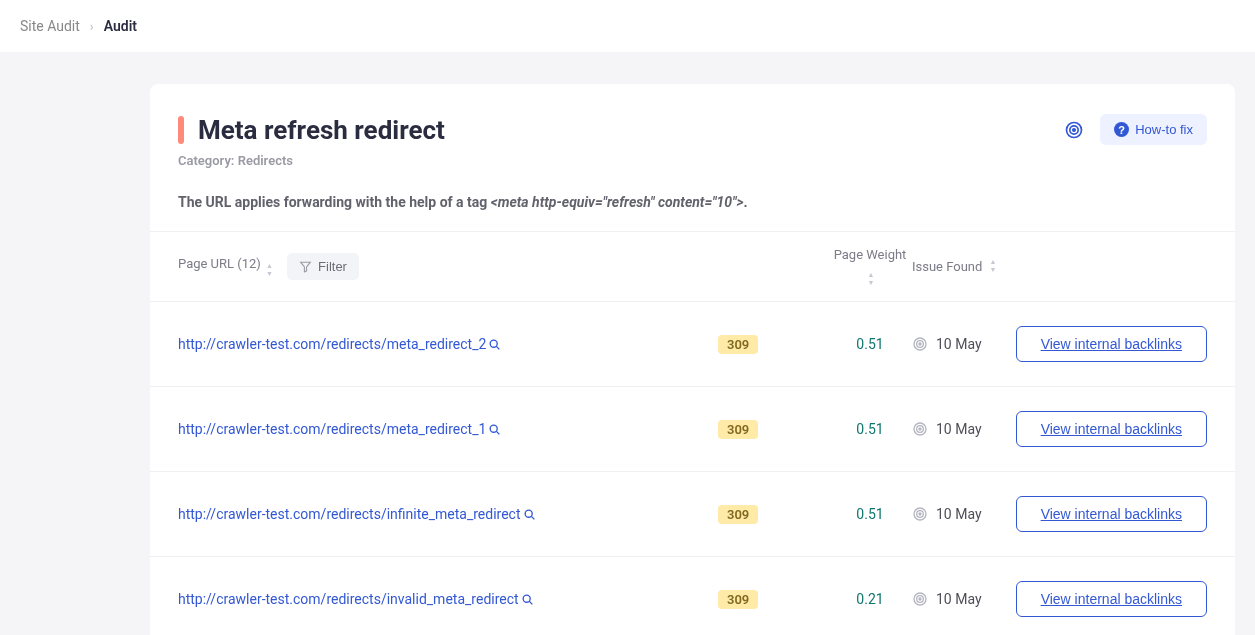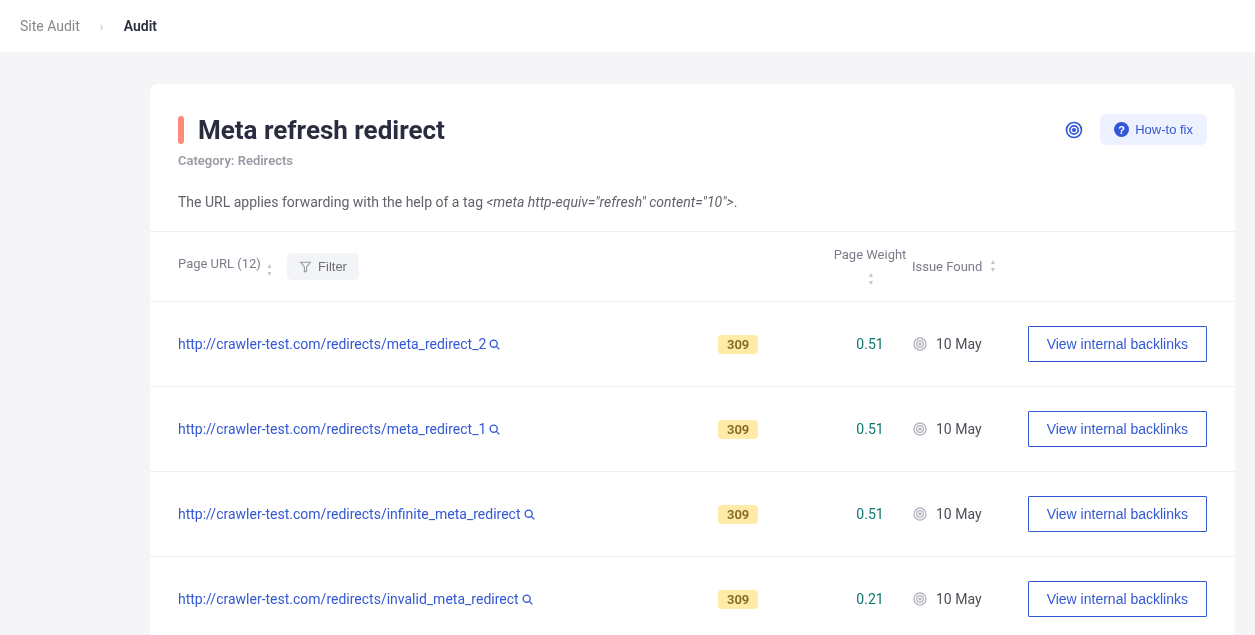--- a/index.html
+++ b/index.html
@@ -14,21 +14,21 @@
       font-size: 14px;
     }
     .page-container {
       width: 1255px;
       min-height: 635px;
       background: #f5f5f7;
     }
     .breadcrumb {
       display: flex;
       align-items: center;
-      gap: 20px;
+      gap: 10px;
       padding: 18px 20px;
       background: #fff;
       font-size: 14px;
     }
     .breadcrumb-item {
       color: #888;
     }
     .breadcrumb-item.current {
       color: #2a2c3f;
       font-weight: 600;
@@ -111,20 +111,21 @@
     .category-line {
       color: #9a9aa5;
       font-size: 13px;
       font-weight: 600;
     }
     .description {
       color: #62626c;
       font-size: 14px;
       margin-top: 24px;
       line-height: 1.5;
+      font-weight: bold;
     }
     .description em {
       font-style: italic;
     }
     .table-header {
       display: flex;
       align-items: center;
       padding: 14px 28px;
       border-top: 1px solid #eef0f3;
       border-bottom: 1px solid #eef0f3;
@@ -231,25 +232,26 @@
       font-size: 14px;
     }
     .target-icon-gray {
       color: #b5b5c2;
       display: inline-flex;
     }
     .view-btn {
       border: 1px solid #3358d4;
       color: #3358d4;
       background: #fff;
-      padding: 9px 18px;
-      border-radius: 1px;
+      padding: 9px 24px;
+      border-radius: 6px;
       font-size: 14px;
       font-weight: 500;
       cursor: pointer;
+      text-decoration: underline;
     }
   </style>
 </head>
 <body>
 
 <div class="page-container">
   <div class="breadcrumb">
     <span class="breadcrumb-item">Site Audit</span>
     <span class="breadcrumb-sep">›</span>
     <span class="breadcrumb-item current">Audit</span>

